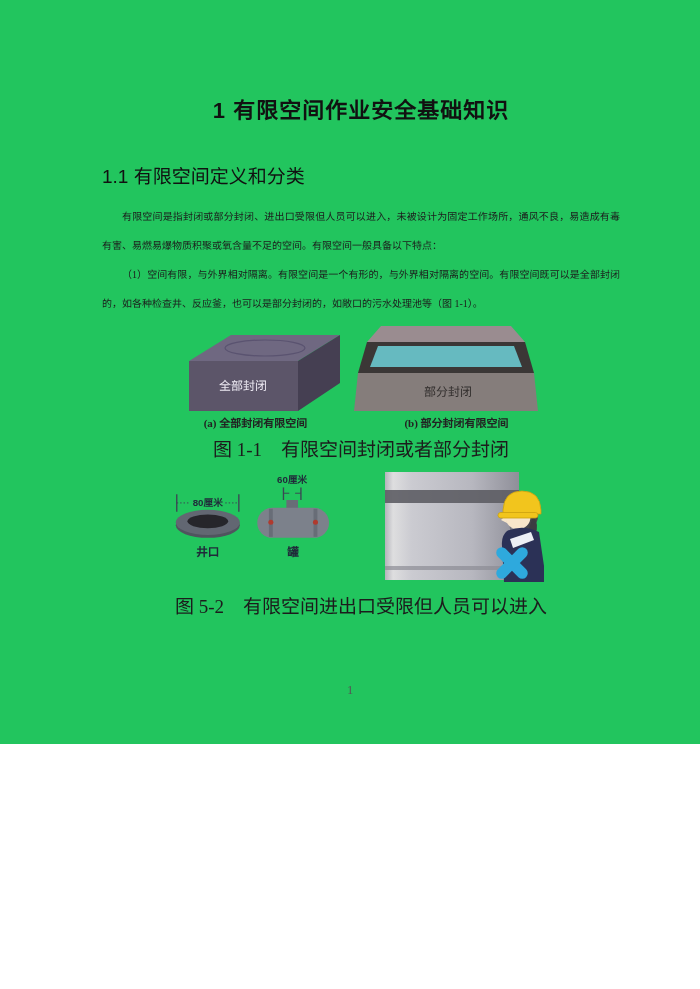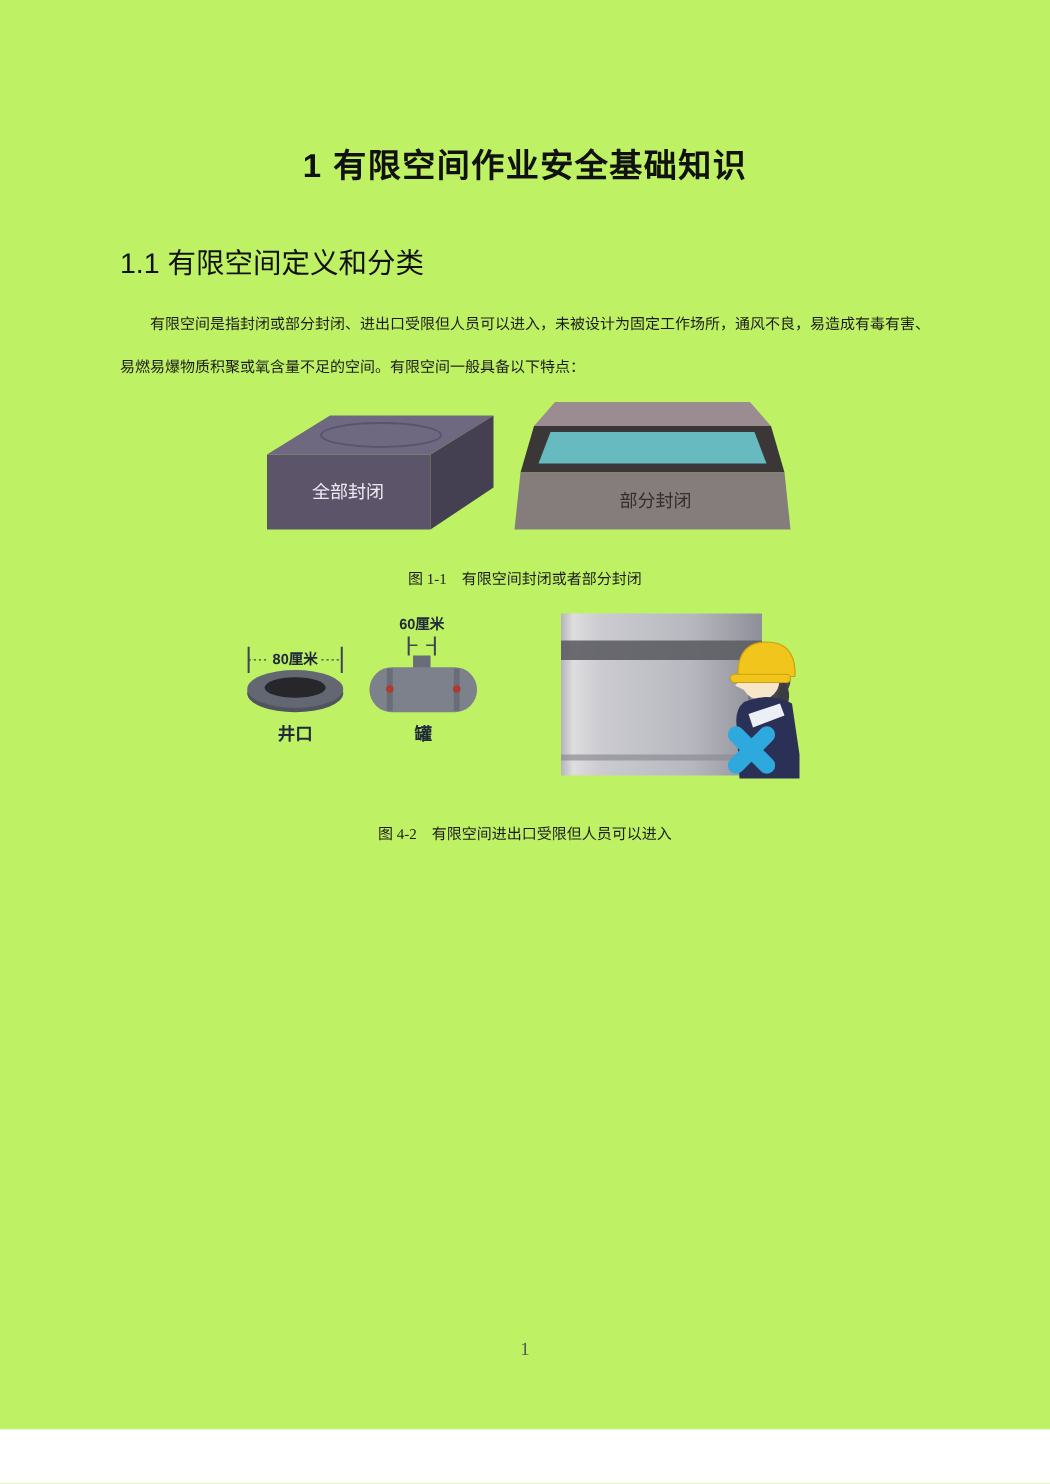--- a/index.html
+++ b/index.html
@@ -1,19 +1,19 @@
 <!DOCTYPE html>
 <html lang="zh-CN"><head>
 <meta charset="utf-8">
 <style>
   html,body{margin:0;padding:0;background:#ffffff;}
   .page{
-    width:700px;height:953px;margin:0 auto;background:#bef264;
+    width:700px;height:744px;margin:0 auto;background:#22c55e;
     outline:1px solid #e8e8e8;box-sizing:border-box;
-    padding:96px 80px 0 80px;position:relative;overflow:hidden;
+    padding:96px 80px 0 102px;position:relative;overflow:hidden;
     font-family:"Liberation Serif","DejaVu Serif",serif;color:#1c1c1c;
   }
   .chapter-title{
     margin:0;text-align:center;font-family:"Liberation Sans","DejaVu Sans",sans-serif;
     font-weight:bold;font-size:22px;line-height:30px;letter-spacing:1px;color:#111;
   }
   .section-title{
     margin:38px 0 0 0;font-family:"Liberation Sans","DejaVu Sans",sans-serif;
     font-weight:normal;font-size:19px;line-height:26px;color:#111;
   }
@@ -33,21 +33,21 @@
   .subcap-row{display:flex;justify-content:center;margin-top:3px;}
   .subcap{
     text-align:center;font-size:11px;font-weight:bold;color:#222;line-height:15px;
   }
   .subcap-a1{width:175px;}
   .subcap-b1{width:195px;margin-left:16px;}
   .subcap2{font-size:12.5px;font-weight:normal;}
   .subcap-a2{width:330px;}
   .subcap-b2{width:200px;margin-left:10px;}
   .figcap{
-    text-align:center;font-size:10px;line-height:20px;color:#1c1c1c;margin-top:22px;
+    text-align:center;font-size:19px;line-height:20px;color:#1c1c1c;margin-top:9px;
   }
   .fig1-bottom{margin-bottom:8px;}
   .page-number{
     position:absolute;left:0;right:0;bottom:46px;text-align:center;
     font-size:12.5px;color:#555;
   }
   svg text{font-family:"Liberation Sans","DejaVu Sans",sans-serif;}
   .svg-facetext{font-size:12px;}
   .dim-label{font-size:10px;font-weight:bold;}
   .part-label{font-size:12px;font-weight:bold;}
@@ -57,20 +57,21 @@
 
 <div class="page">
 
   <h1 class="chapter-title">1  有限空间作业安全基础知识</h1>
 
   <h2 class="section-title">1.1  有限空间定义和分类</h2>
 
 
   <p class="body-par first">有限空间是指封闭或部分封闭、进出口受限但人员可以进入，未被设计为固定工作场所，通风不良，易造成有毒有害、易燃易爆物质积聚或氧含量不足的空间。有限空间一般具备以下特点：</p>
 
+  <p class="body-par">（1）空间有限，与外界相对隔离。有限空间是一个有形的，与外界相对隔离的空间。有限空间既可以是全部封闭的，如各种检查井、反应釜，也可以是部分封闭的，如敞口的污水处理池等（图 1-1）。</p>
 
   <figure>
     <div class="fig-row fig1-row">
 
       <svg width="175" height="90" viewBox="0 0 175 90">
         <polygon points="13,38 55,12 164,12 122,38" fill="#6f6881"></polygon>
         <ellipse cx="89" cy="25" rx="40" ry="8" fill="none" stroke-width="1.2" stroke="#5a5370"></ellipse>
         <polygon points="13,38 122,38 122,88 13,88" fill="#5c5569"></polygon>
         <polygon points="122,38 164,12 164,60 122,88" fill="#453f52"></polygon>
         <text x="67" y="67" text-anchor="middle" fill="#ece9f2" class="svg-facetext">全部封闭</text>
@@ -78,20 +79,24 @@
 
       <svg width="195" height="90" viewBox="0 0 195 90">
         <polygon points="30,3 160,3 174,19 16,19" fill="#9a8c90"></polygon>
         <polygon points="16,19 174,19 183,50 7,50" fill="#3b3736"></polygon>
         <polygon points="27,23 163,23 171,44 19,44" fill="#66bac0"></polygon>
         <polygon points="7,50 183,50 187,88 3,88" fill="#857d7b"></polygon>
         <text x="97" y="73" text-anchor="middle" fill="#332f2e" class="svg-facetext">部分封闭</text>
       </svg>
     </div>
 
+    <div class="subcap-row">
+      <div class="subcap subcap-a1">(a) 全部封闭有限空间</div>
+      <div class="subcap subcap-b1">(b) 部分封闭有限空间</div>
+    </div>
 
     <figcaption class="figcap fig1-bottom">图 1-1　有限空间封闭或者部分封闭</figcaption>
   </figure>
 
 
   <figure>
     <div class="fig-row fig2-row">
 
       <svg class="raised" width="170" height="97" viewBox="0 0 175 100">
 
@@ -151,18 +156,18 @@
         <g transform="translate(127,93)">
           <rect x="-20" y="-5.5" width="40" height="11" rx="5.5" transform="rotate(45)" fill="#2ea9dd"></rect>
           <rect x="-20" y="-5.5" width="40" height="11" rx="5.5" transform="rotate(-45)" fill="#2ea9dd"></rect>
         </g>
       </svg>
     </div>
 
     <div class="subcap-row">
     </div>
 
-    <figcaption class="figcap">图 4-2　有限空间进出口受限但人员可以进入</figcaption>
+    <figcaption class="figcap">图 5-2　有限空间进出口受限但人员可以进入</figcaption>
   </figure>
 
   <div class="page-number">1</div>
 
 </div>
 
 </body></html>

